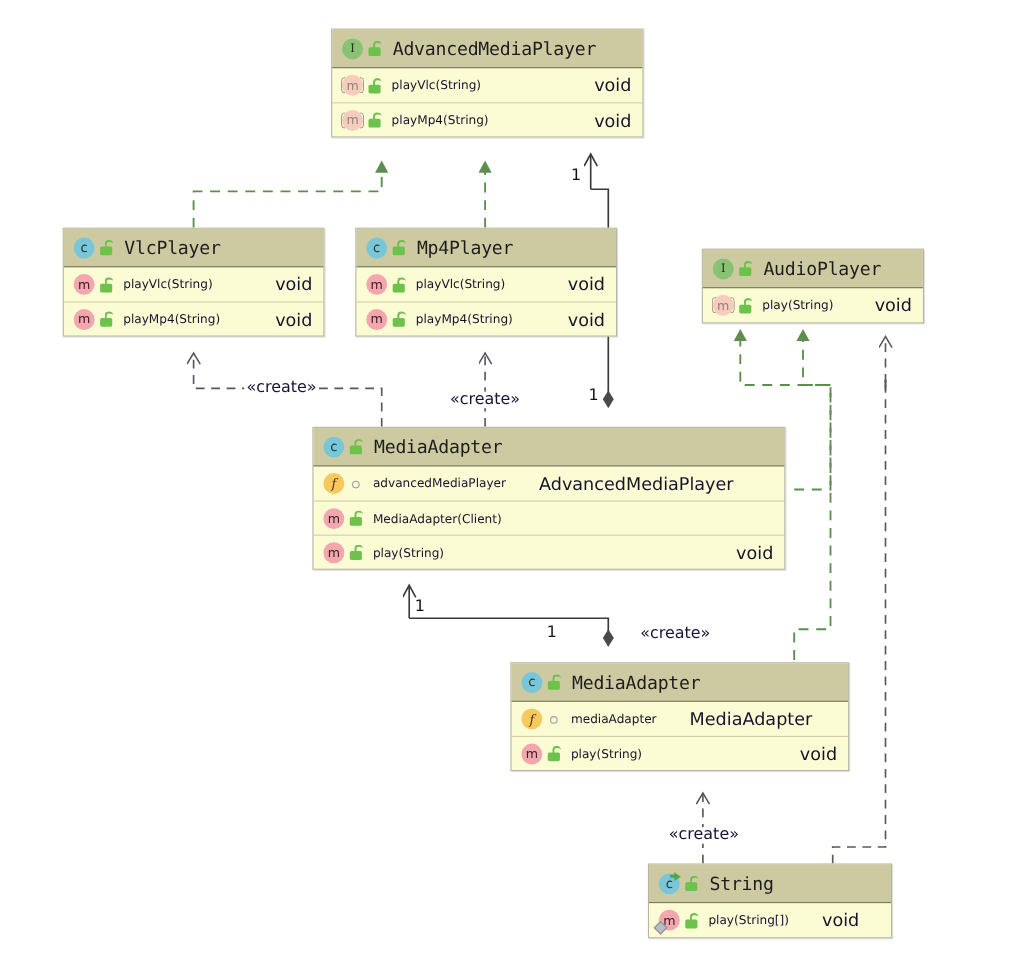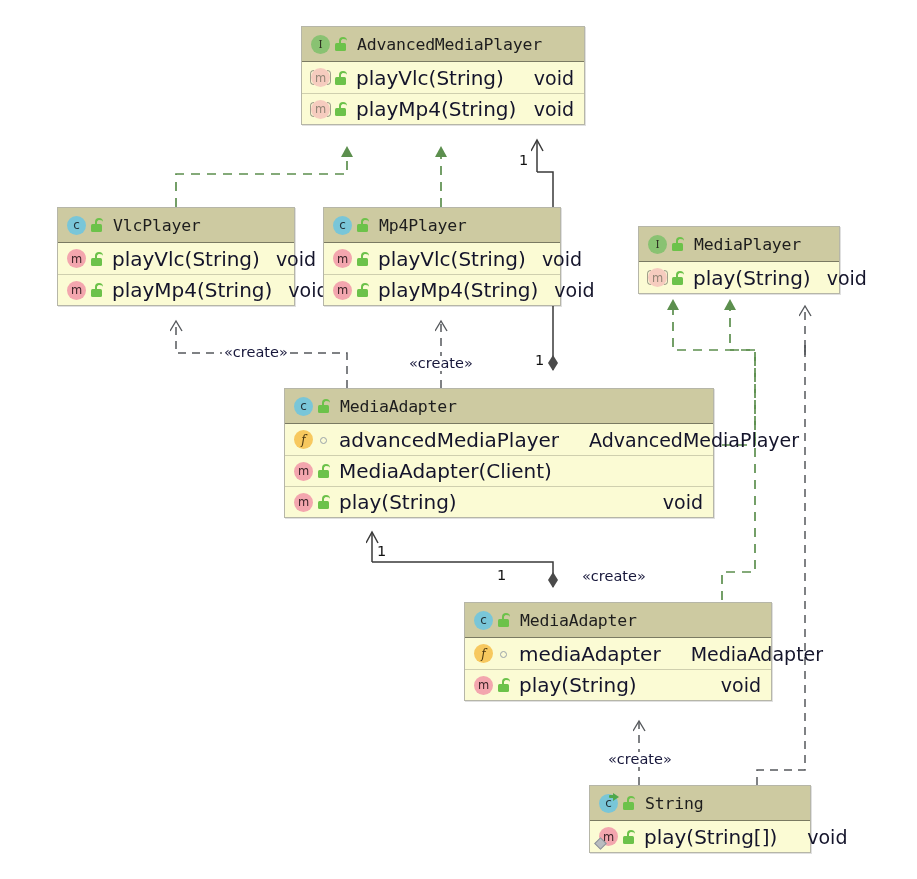--- a/index.html
+++ b/index.html
@@ -52,27 +52,27 @@
     height: 31px;
     display: flex;
     align-items: center;
     padding: 0 10px 0 9px;
     box-sizing: border-box;
     border-top: 1px solid #cfcfae;
     position: relative;
   }
   .uml-row.first { border-top: none; }
   .row-name {
-    font-size: 20px;
+    font-size: 11px;
     color: #14142b;
     margin-left: 8px;
     white-space: nowrap;
   }
   .row-type {
-    font-size: 19px;
+    font-size: 16px;
     color: #14142b;
     margin-left: auto;
     padding-left: 16px;
     white-space: nowrap;
   }
   .row-type.inline {
     margin-left: 14px;
   }
   .spacer { flex: 1 1 auto; }
 
@@ -387,21 +387,21 @@
 
   <div class="uml-box" style="left:638px; top:226px; width:202px;">
     <div class="uml-header">
       <span class="ic ic-iface">
           <span class="ic-circ">I</span>
         </span>
       <span class="lockic">
           <span class="shackle"></span>
           <span class="body"></span>
         </span>
-      <span class="uml-title">MediaPlayer</span>
+      <span class="uml-title">AudioPlayer</span>
     </div>
     <div class="uml-row first">
       <span class="ic ic-method ic-abstract">
           <span class="ic-circ">m</span>
         </span>
       <span class="lockic">
           <span class="shackle"></span>
           <span class="body"></span>
         </span>
       <span class="row-name">play(String)</span>

